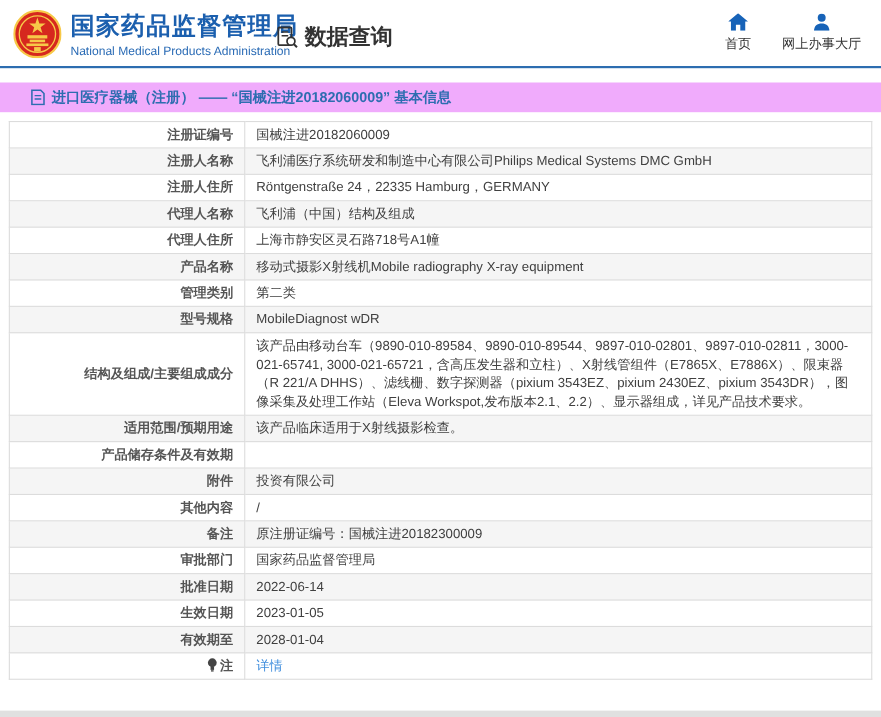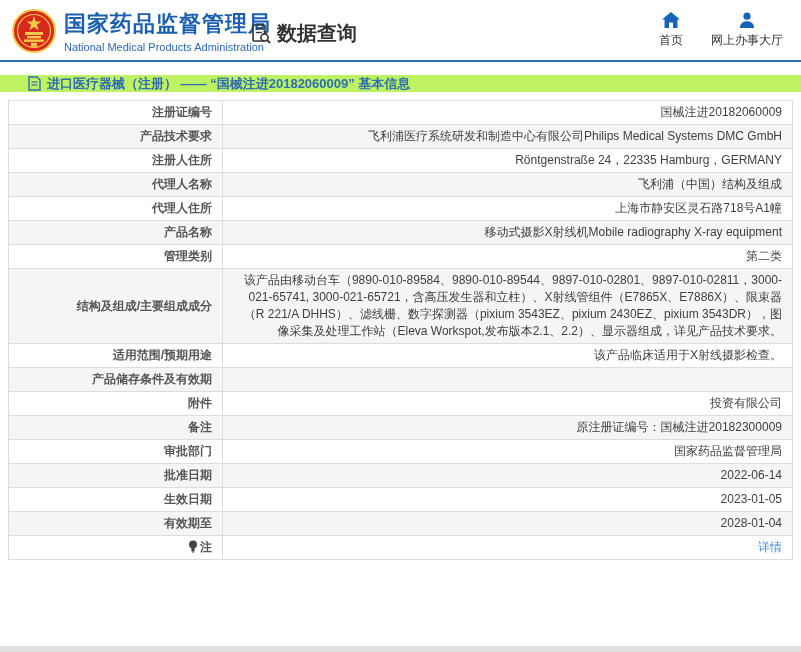--- a/index.html
+++ b/index.html
@@ -14,33 +14,33 @@
   .brand-text .cn { font-size:22px; font-weight:bold; color:#1b5fae; letter-spacing:1px; }
   .brand-text .en { font-size:11px; color:#2a6bb5; margin-top:2px; }
   .section { position:absolute; left:250px; top:20px; display:flex; align-items:center;
     cursor:pointer; }
   .section .sec-label { font-size:20px; color:#333; font-weight:600; margin-left:5px; }
   .top-nav { position:absolute; right:18px; top:12px; display:flex; gap:28px;margin-left:28px; }
   .nav-item { display:flex; flex-direction:column; align-items:center; cursor:pointer; }
   .nav-item .nav-label { font-size:12px; color:#333; margin-top:4px; white-space:nowrap; }
 
   
-  .crumb-bar { margin-top:13px; height:17px; background:#bef264;
+  .crumb-bar { margin-top:13px; height:27px; background:#f0abfc;
     display:flex; align-items:center; padding-left:28px; }
   .crumb-text { font-size:13px; color:#2d6db0; font-weight:bold; margin-left:6px; }
 
   
   .info-table { margin:8px 8px 0 8px; width:785px; border-collapse:collapse;
     table-layout:fixed; }
   .info-table tr:nth-child(even) { background:#f5f5f5; }
   .info-table tr:nth-child(odd) { background:#fff; }
   .info-table th, .info-table td { border:1px solid #dcdcdc; font-size:12px;
     line-height:17px; padding:3px 10px; font-weight:normal; vertical-align:middle; }
   .info-table th { width:214px; text-align:right; color:#555;font-weight:bold; }
-  .info-table td { text-align:right; color:#404040; word-break:break-word; }
+  .info-table td { text-align:left; color:#404040; word-break:break-word; }
   .info-table td a { color:#3e8ddd; text-decoration:none; }
   .note-th { white-space:nowrap; }
   .note-icon { display:inline-block; vertical-align:-2px; margin-right:2px; }
 
   .bottom-strip { position:absolute; left:0; bottom:0; width:801px; height:6px;
     background:#e0e0e0; }
 
   .icon-svg { display:block; }
 </style>
 </head>
@@ -101,21 +101,21 @@
   <span class="crumb-text">进口医疗器械（注册） —— “国械注进20182060009” 基本信息</span>
 </div>
 
 <table class="info-table">
   <tbody>
     <tr>
         <th>注册证编号</th>
         <td>国械注进20182060009</td>
       </tr>
     <tr>
-        <th>产品技术要求</th>
+        <th>注册人名称</th>
         <td>飞利浦医疗系统研发和制造中心有限公司Philips Medical Systems DMC GmbH</td>
       </tr>
     <tr>
         <th>注册人住所</th>
         <td>Röntgenstraße 24，22335 Hamburg，GERMANY</td>
       </tr>
     <tr>
         <th>代理人名称</th>
         <td>飞利浦（中国）结构及组成</td>
       </tr>
@@ -125,34 +125,42 @@
       </tr>
     <tr>
         <th>产品名称</th>
         <td>移动式摄影X射线机Mobile radiography X-ray equipment</td>
       </tr>
     <tr>
         <th>管理类别</th>
         <td>第二类</td>
       </tr>
     <tr>
+        <th>型号规格</th>
+        <td>MobileDiagnost wDR</td>
+      </tr>
+    <tr>
         <th>结构及组成/主要组成成分</th>
         <td>该产品由移动台车（9890-010-89584、9890-010-89544、9897-010-02801、9897-010-02811，3000-021-65741, 3000-021-65721，含高压发生器和立柱）、X射线管组件（E7865X、E7886X）、限束器（R 221/A DHHS）、滤线栅、数字探测器（pixium 3543EZ、pixium 2430EZ、pixium 3543DR），图像采集及处理工作站（Eleva Workspot,发布版本2.1、2.2）、显示器组成，详见产品技术要求。</td>
       </tr>
     <tr>
         <th>适用范围/预期用途</th>
         <td>该产品临床适用于X射线摄影检查。</td>
       </tr>
     <tr>
         <th>产品储存条件及有效期</th>
         <td></td>
       </tr>
     <tr>
         <th>附件</th>
         <td>投资有限公司</td>
+      </tr>
+    <tr>
+        <th>其他内容</th>
+        <td>/</td>
       </tr>
     <tr>
         <th>备注</th>
         <td>原注册证编号：国械注进20182300009</td>
       </tr>
     <tr>
         <th>审批部门</th>
         <td>国家药品监督管理局</td>
       </tr>
     <tr>

